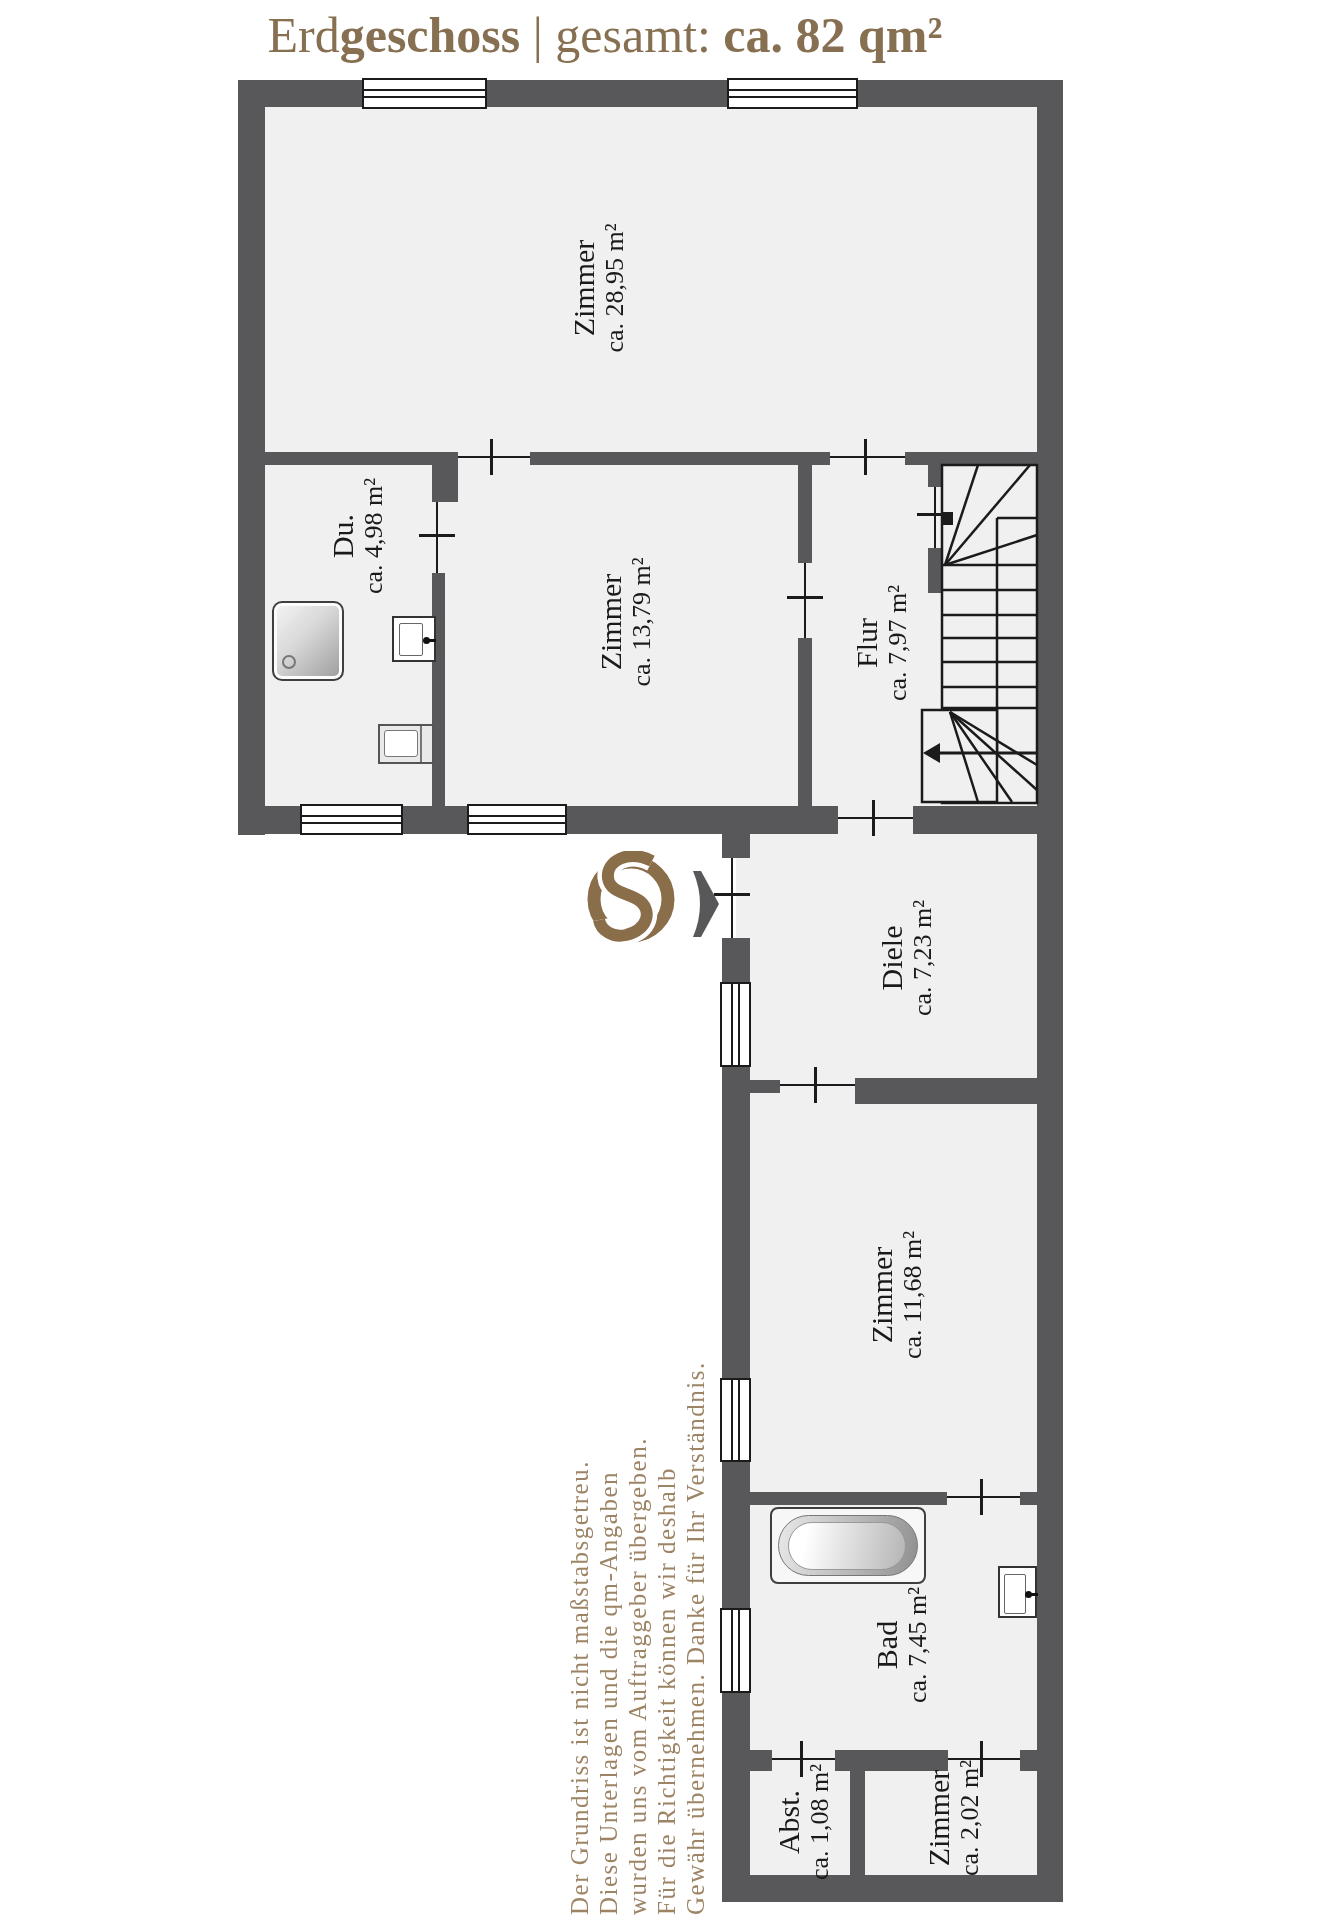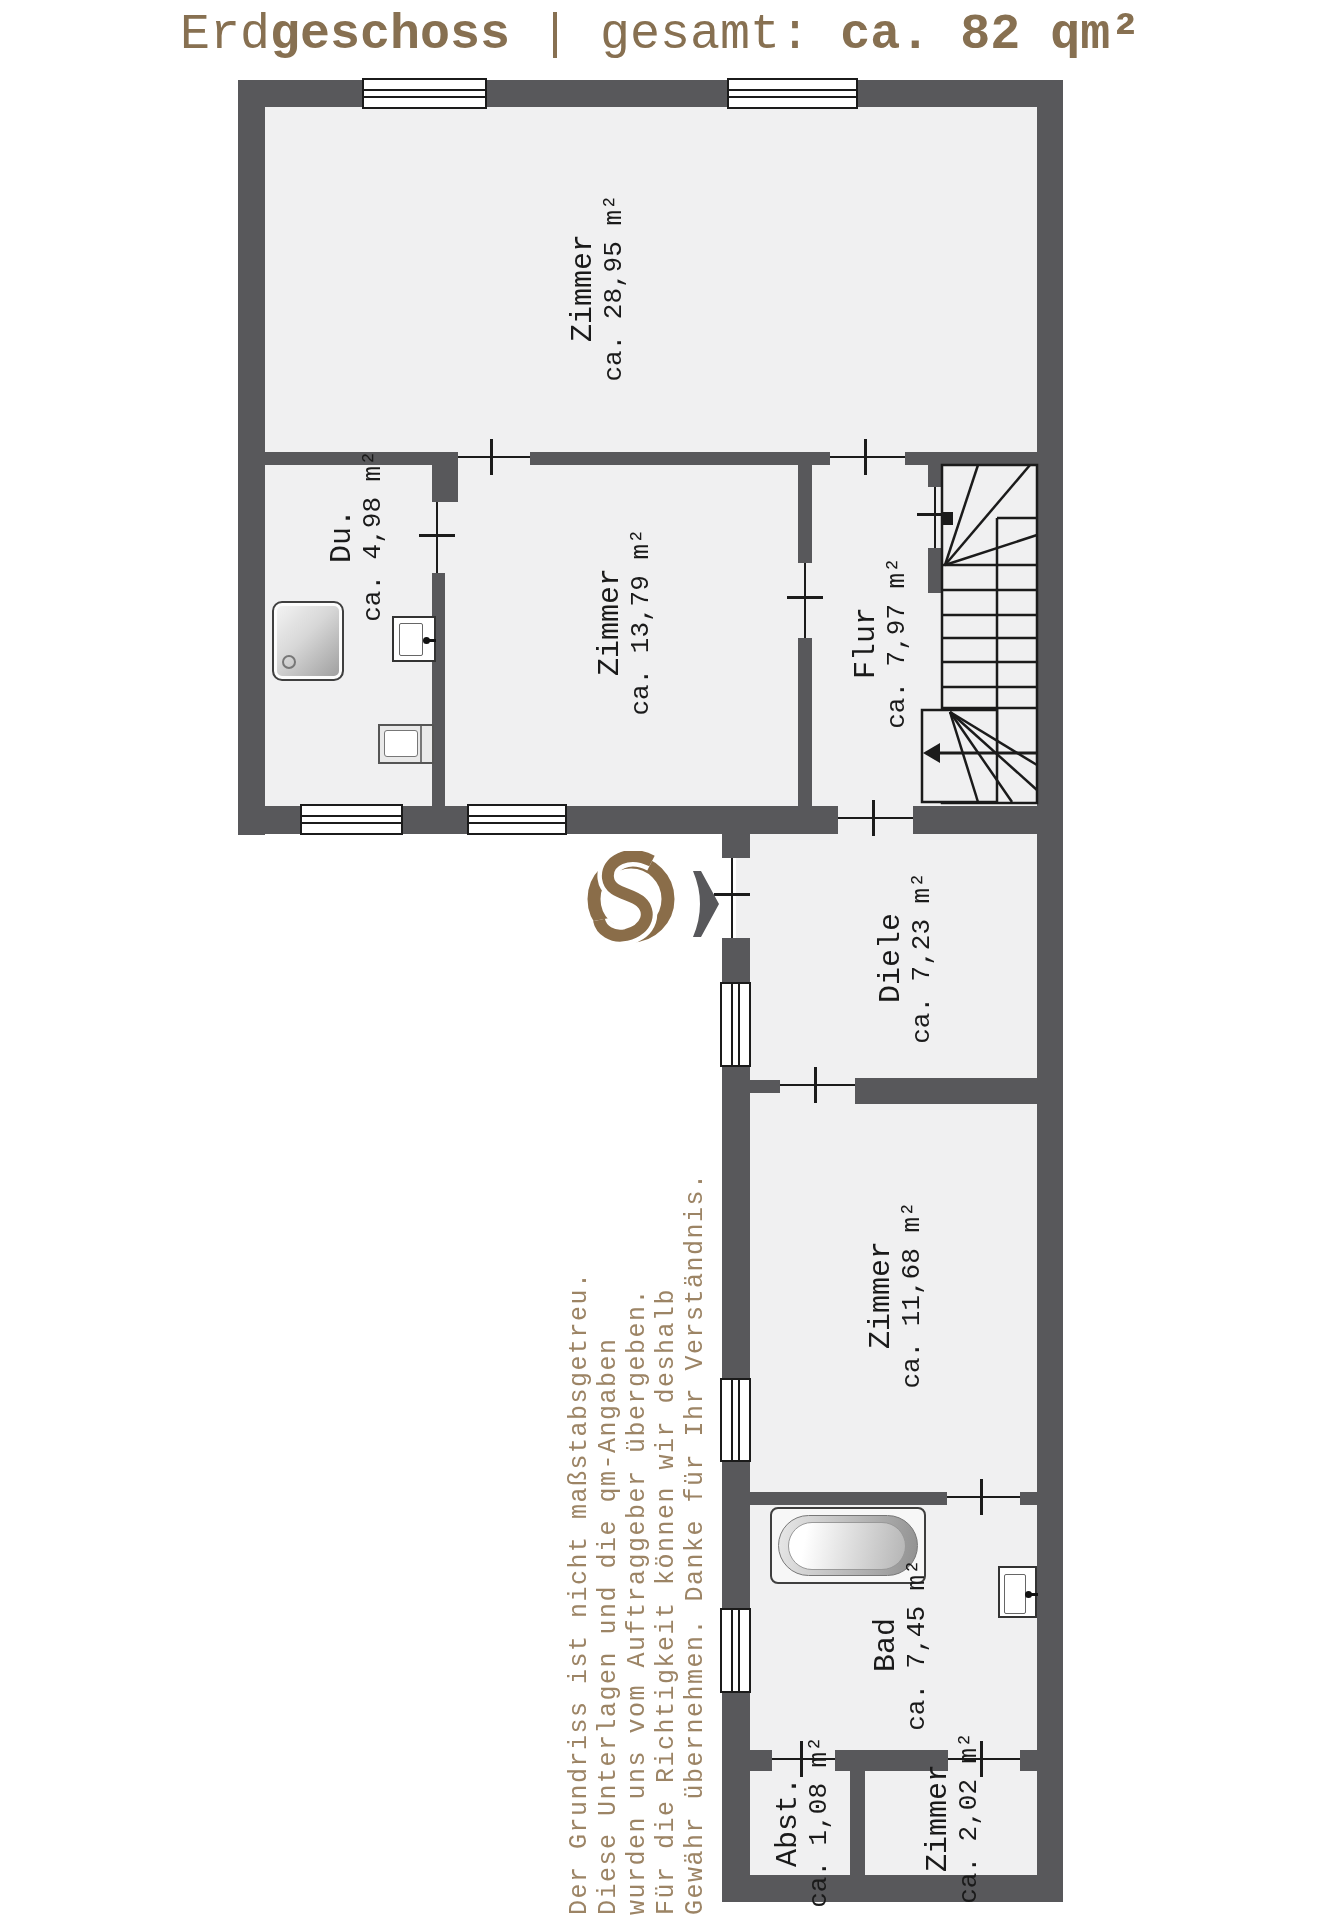--- a/index.html
+++ b/index.html
@@ -1,17 +1,17 @@
 <!DOCTYPE html>
 <html><head>
 <meta charset="utf-8">
 <style>
   html,body{margin:0;padding:0;background:#ffffff;}
   .canvas{position:relative;width:1192px;height:1920px;background:#ffffff;overflow:hidden;
-          font-family:Liberation Mono, monospace;padding-left:48px;}
+          font-family:Liberation Serif, serif;padding-left:48px;}
   .fill{position:absolute;background:#f0f0f1;}
   .wall{position:absolute;background:#58585b;}
   .win-h{position:absolute;background:#ffffff;border:2px solid #1b1b1b;box-sizing:border-box;}
   .win-h::before,.win-h::after{content:'';position:absolute;left:-1px;right:-1px;height:2px;background:#1b1b1b;}
   .win-h::before{top:9px}.win-h::after{top:16px}
   .win-v{position:absolute;background:#ffffff;border:2px solid #1b1b1b;box-sizing:border-box;}
   .win-v::before,.win-v::after{content:'';position:absolute;top:-1px;bottom:-1px;width:2px;background:#1b1b1b;}
   .win-v::before{left:9px}.win-v::after{left:16px}
   .door-h{position:absolute;height:2px;background:#1b1b1b;}
   .door-h::after{content:'';position:absolute;left:var(--tick,30px);top:-17px;width:3px;height:36px;background:#1b1b1b;}

